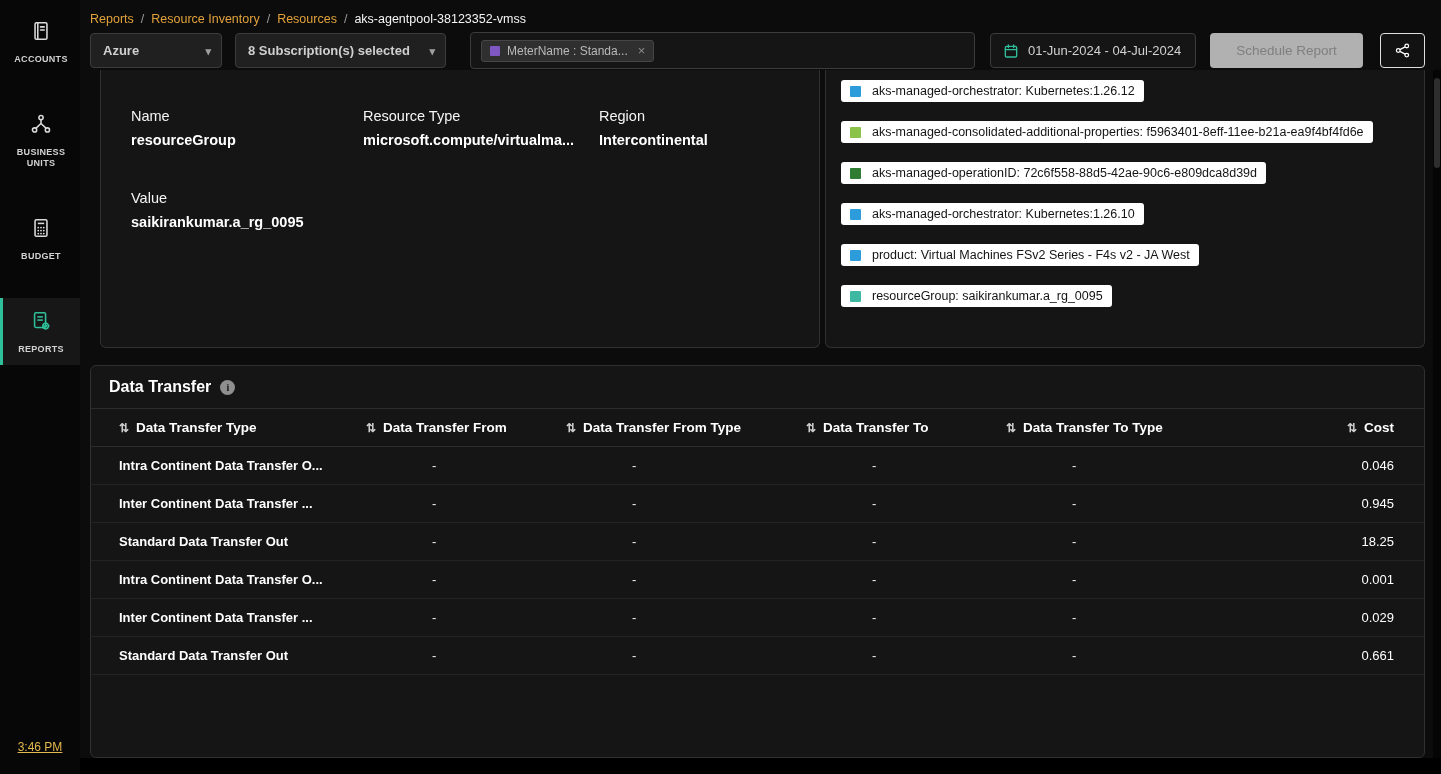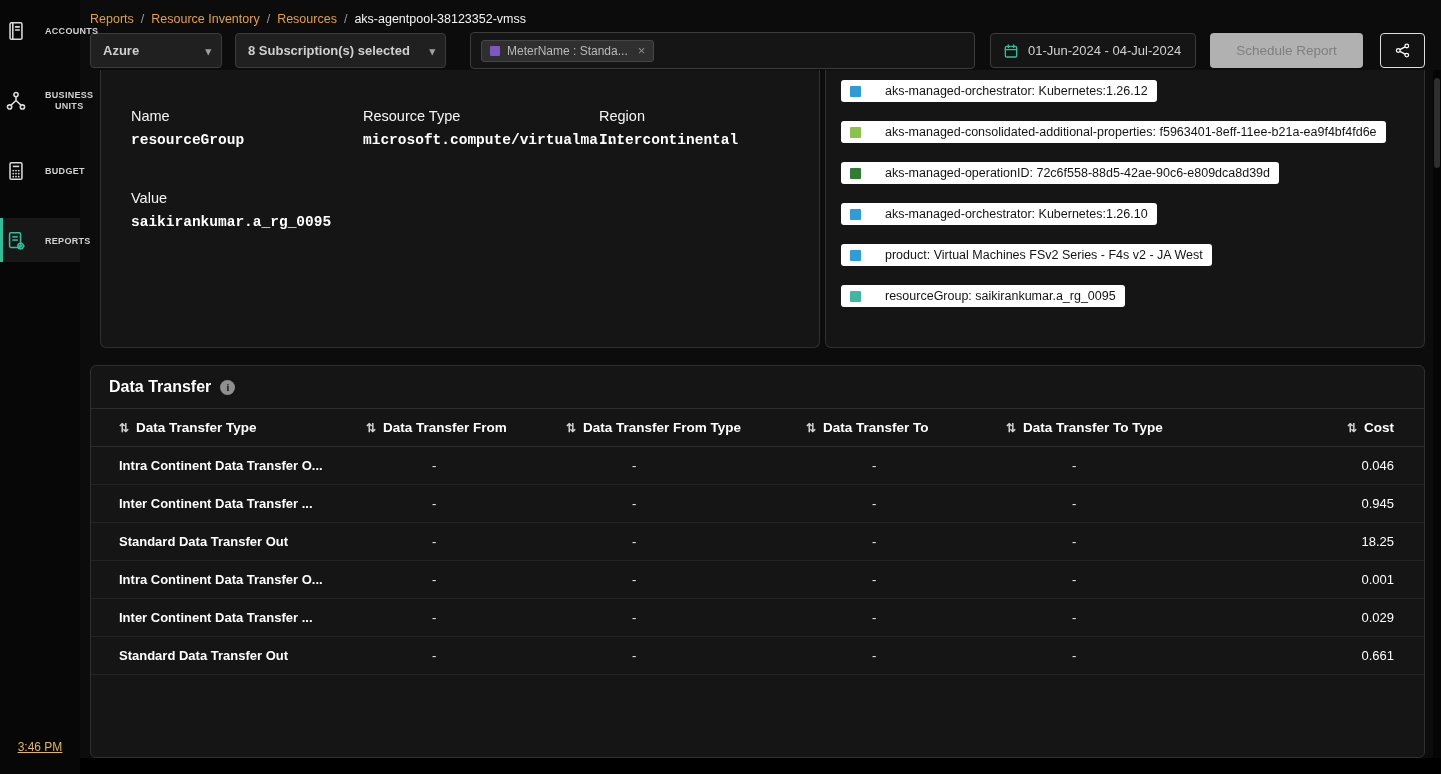--- a/index.html
+++ b/index.html
@@ -2,21 +2,21 @@
 <html><head>
 <meta charset="utf-8">
 <style>
   html,body{margin:0;padding:0;background:#000;}
   .app{position:relative;width:1441px;height:774px;background:#0c0c0c;overflow:hidden;
        font-family:"Liberation Sans",sans-serif;-webkit-font-smoothing:antialiased;}
 
   
   .sidebar{position:absolute;left:0;top:0;width:80px;height:774px;background:#070707;
            display:flex;flex-direction:column;padding-top:8px;box-sizing:border-box;z-index:5;}
-  .side-item{display:flex;flex-direction:row;align-items:center;gap:18px;
+  .side-item{display:flex;flex-direction:column;align-items:center;gap:12px;
              padding:12px 2px 10px;margin-bottom:26px;cursor:pointer;
              border-left:3px solid transparent;padding-right:3px;box-sizing:border-box;}
   .side-item .icon{color:#dadada;display:flex;}
   .side-item .lbl{color:#d2d2d2;font-size:9px;font-weight:700;letter-spacing:.3px;text-align:center;line-height:11px;}
   .side-item.active{background:#171717;border-left-color:#2fbf9a;}
   .side-item.active .icon{color:#2fbf9a;}
   .side-time{margin-top:auto;margin-bottom:20px;text-align:center;color:#e3b94d;
              font-size:12px;text-decoration:underline;}
 
   
@@ -51,25 +51,25 @@
                 border:none;border-radius:4px;color:#7f7f7f;font-size:13.5px;cursor:not-allowed;z-index:3;}
   .share-btn{position:absolute;left:1380px;top:33px;width:45px;height:35px;background:#121212;
              border:1px solid #dedede;border-radius:4px;display:flex;align-items:center;justify-content:center;
              cursor:pointer;box-sizing:border-box;z-index:3;}
 
   
   .panel{position:absolute;background:#151515;border:1px solid #303030;box-sizing:border-box;}
   .details-panel{left:90px;top:70px;width:720px;height:278px;border-top:none;border-radius:0 0 6px 6px;margin-left:10px;}
   .details-grid{display:grid;grid-template-columns:232px 236px 1fr;row-gap:42px;padding:38px 30px 0;}
   .field-label{font-size:14.5px;color:#f5f5f5;}
-  .field-value{font-size:14.5px;color:#fff;font-weight:700;margin-top:8px;font-family:Liberation Mono, monospace;}
+  .field-value{font-size:14.5px;color:#fff;font-weight:700;margin-top:8px;}
 
   .tags-panel{left:825px;top:70px;width:600px;height:278px;border-top:none;border-radius:0 0 6px 6px;
               padding:10px 15px;display:flex;flex-direction:column;gap:19px;align-items:flex-start;overflow:hidden;}
-  .tag-chip{display:inline-flex;align-items:center;gap:24px;background:#fff;color:#141414;
+  .tag-chip{display:inline-flex;align-items:center;gap:11px;background:#fff;color:#141414;
             font-size:12.5px;padding:3px 9px;border-radius:3px;line-height:16px;white-space:nowrap;max-width:100%;
             box-sizing:border-box;}
   .tag-square{width:11px;height:11px;border-radius:1px;flex:none;}
   .tag-text{overflow:hidden;text-overflow:ellipsis;}
 
   .transfer-panel{left:90px;top:365px;width:1335px;height:393px;border-radius:6px;}
   .transfer-title-row{display:flex;align-items:center;gap:9px;padding:12px 18px;
                       border-bottom:1px solid #2c2c2c;}
   .transfer-title{font-size:16px;font-weight:700;color:#fff;}
   .info-icon{width:15px;height:15px;border-radius:50%;background:#8f8f8f;color:#151515;

